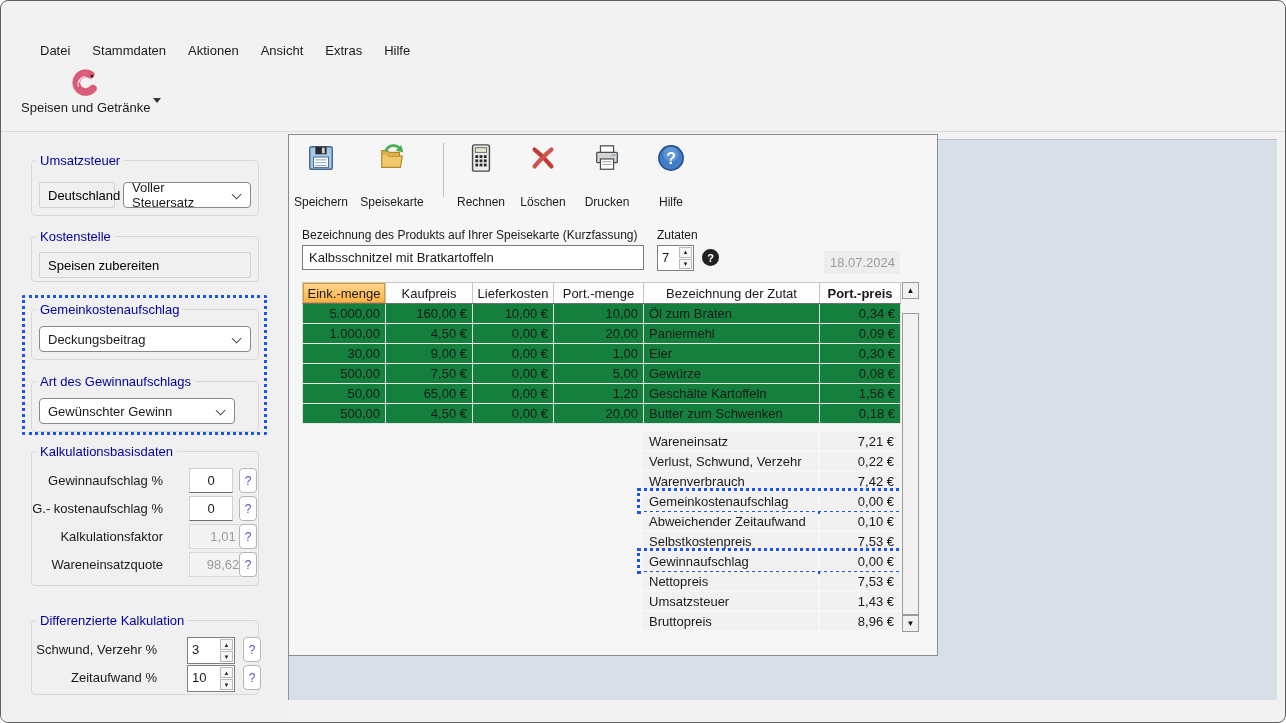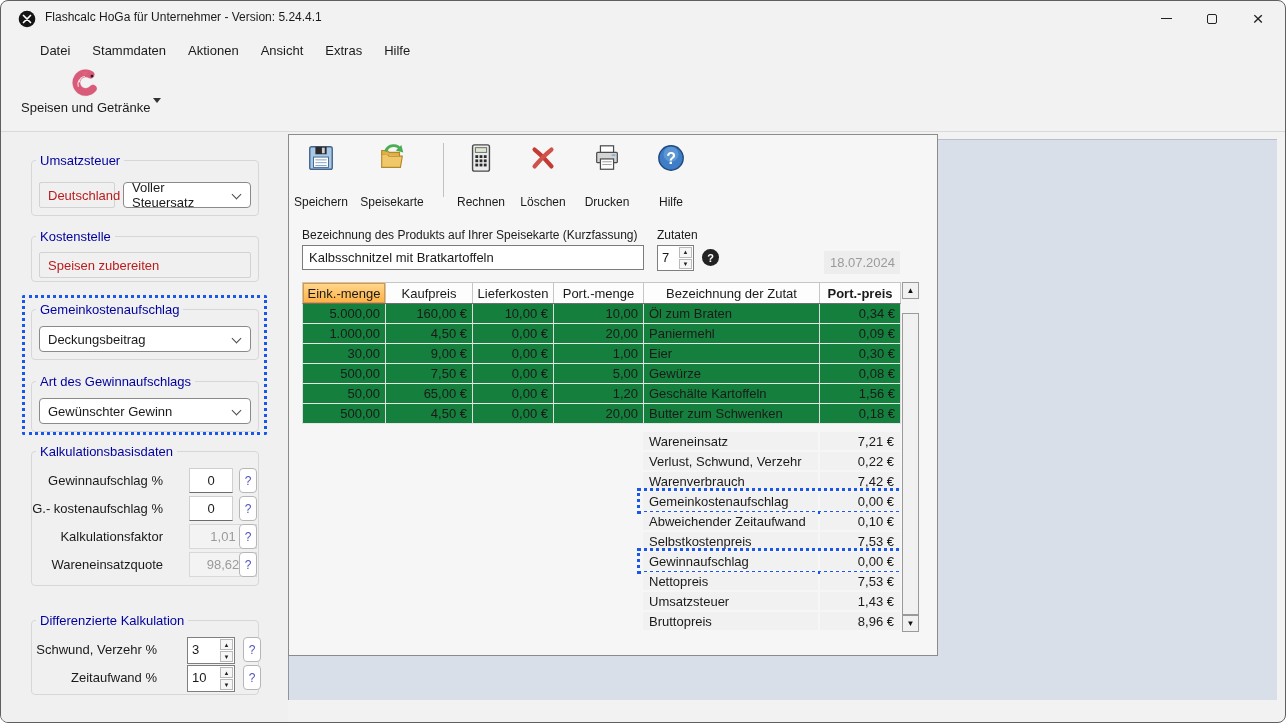--- a/index.html
+++ b/index.html
@@ -30,21 +30,21 @@
                border-left:4px solid transparent; border-right:4px solid transparent; border-top:5px solid #333; }
 
   
   .content { position:absolute; top:131px; left:0; right:0; bottom:0; }
   .sidebar { position:absolute; left:0; top:0; width:287px; height:100%; background:#f0f0f0; }
   .mdi { position:absolute; left:287px; top:7px; right:8px; bottom:22px; background:#d9dfe8; border-left:1px solid #8f959e; border-top:1px solid #b8bec8; }
 
   
   fieldset { position:absolute; left:30px; width:228px; border:1px solid #d7d7d7; border-radius:4px; }
   legend { color:#0000a0; font-size:13px; padding:0 4px; margin-left:4px; }
-  .txt-dis { position:absolute; background:#f0f0f0; border:1px solid #d2d2d2; border-radius:2px; color:#b91c1c;
+  .txt-dis { position:absolute; background:#f0f0f0; border:1px solid #d2d2d2; border-radius:2px; color:#000000;
              font-size:13px; display:flex; align-items:center; padding:12px 8px; height:26px; }
   .sel { position:absolute; background:#fff; border:1px solid #8a8a8a; border-radius:4px; height:26px;
          font-size:13px; display:flex; align-items:center; padding:0 24px 0 8px; }
   .chev { position:absolute; right:10px; top:8px; width:7px; height:7px;
           border-right:1.5px solid #4a4a4a; border-bottom:1.5px solid #4a4a4a; transform:rotate(45deg); }
   .dotted-box { position:absolute; left:21px; top:163px; width:245px; height:140px;
                 border:3px dotted #1a57e8; border-radius:2px; }
   .form-row { position:absolute; left:30px; width:228px; height:26px; }
   .form-row .lbl { position:absolute; right:96px; top:5px; font-size:13px; white-space:nowrap; }
   .num-edit { position:absolute; left:158px; top:0; width:44px; height:25px; background:#fff;
@@ -112,38 +112,20 @@
   .sb-btn { position:absolute; left:0; width:17px; height:17px; background:#f1f1f1; border:1px solid #9a9a9a;
             display:flex; align-items:center; justify-content:center; font-size:8px; line-height:8px; color:#111; }
   .sb-up { top:0; } .sb-down { bottom:0; }
   .sb-thumb { position:absolute; left:0; top:31px; width:17px; height:302px; background:#f1f1f1; border:1px solid #9a9a9a; }
 </style>
 </head>
 <body>
 
 <div class="window">
 
-  <div class="titlebar">
-    <svg class="app-icon" viewBox="0 0 18 18">
-      <circle cx="9" cy="9" r="8.3" fill="#141414"></circle>
-      <path d="M5.5 5.5 L12.5 12.5 M12.5 5.5 L5.5 12.5" stroke="#fff" stroke-width="1.7" stroke-linecap="round"></path>
-    </svg>
-    <span class="title-text">Flashcalc HoGa für Unternehmer - Version: 5.24.4.1</span>
-    <div class="win-controls">
-      <div class="win-btn">
-          <span class="glyph-min"></span>
-        </div>
-      <div class="win-btn">
-          <span class="glyph-max"></span>
-        </div>
-      <div class="win-btn">
-          <span class="glyph-close">×</span>
-        </div>
-    </div>
-  </div>
 
   <div class="menubar">
     <span class="menu-item">Datei</span>
     <span class="menu-item">Stammdaten</span>
     <span class="menu-item">Aktionen</span>
     <span class="menu-item">Ansicht</span>
     <span class="menu-item">Extras</span>
     <span class="menu-item">Hilfe</span>
   </div>
 
@@ -184,21 +166,21 @@
         <legend>Gemeinkostenaufschlag</legend>
       </fieldset>
       <div class="sel" style="left:38px; top:194px; width:212px;">
         <span>Deckungsbeitrag</span>
         <span class="chev"></span>
       </div>
 
       <fieldset style="top:242px; height:58px;">
         <legend>Art des Gewinnaufschlags</legend>
       </fieldset>
-      <div class="sel" style="left:38px; top:266px; width:212px;">
+      <div class="sel" style="left:38px; top:266px; width:196px;">
         <span>Gewünschter Gewinn</span>
         <span class="chev"></span>
       </div>
 
       <fieldset style="top:312px; height:142px;">
         <legend>Kalkulationsbasisdaten</legend>
       </fieldset>
       <div class="form-row" style="top:336px;">
         <span class="lbl">Gewinnaufschlag %</span>
         <span class="num-edit">0</span>

